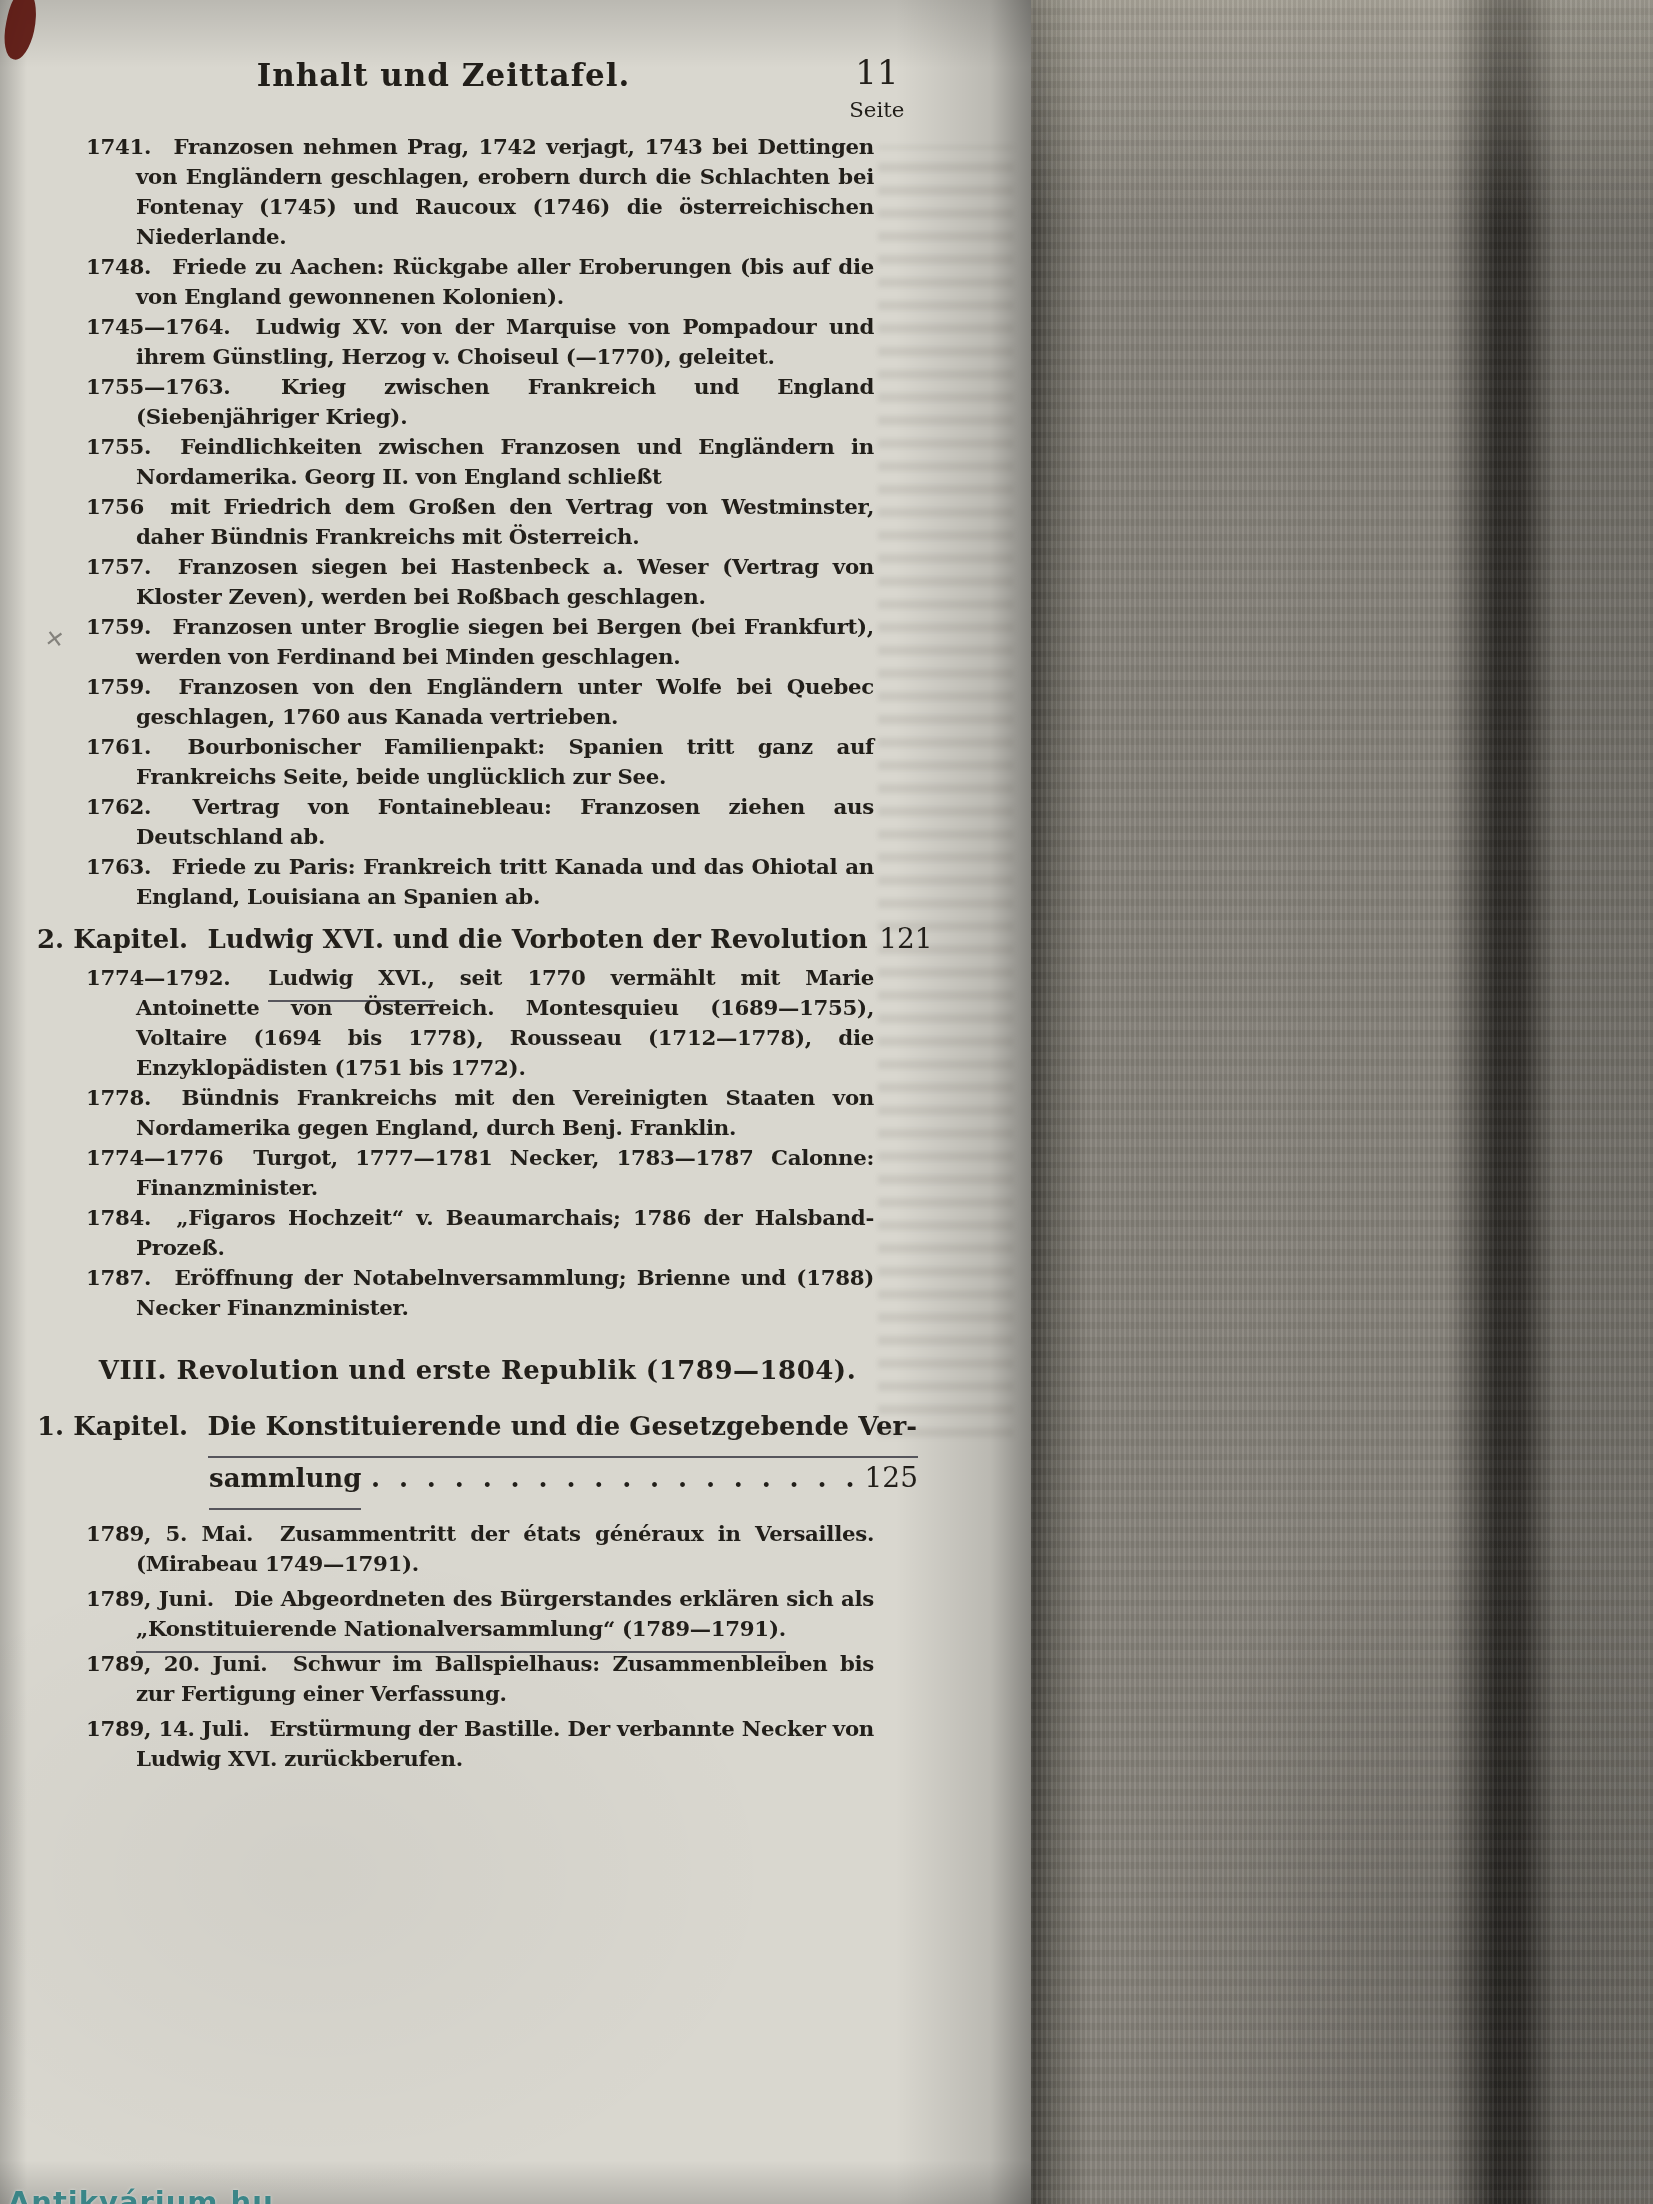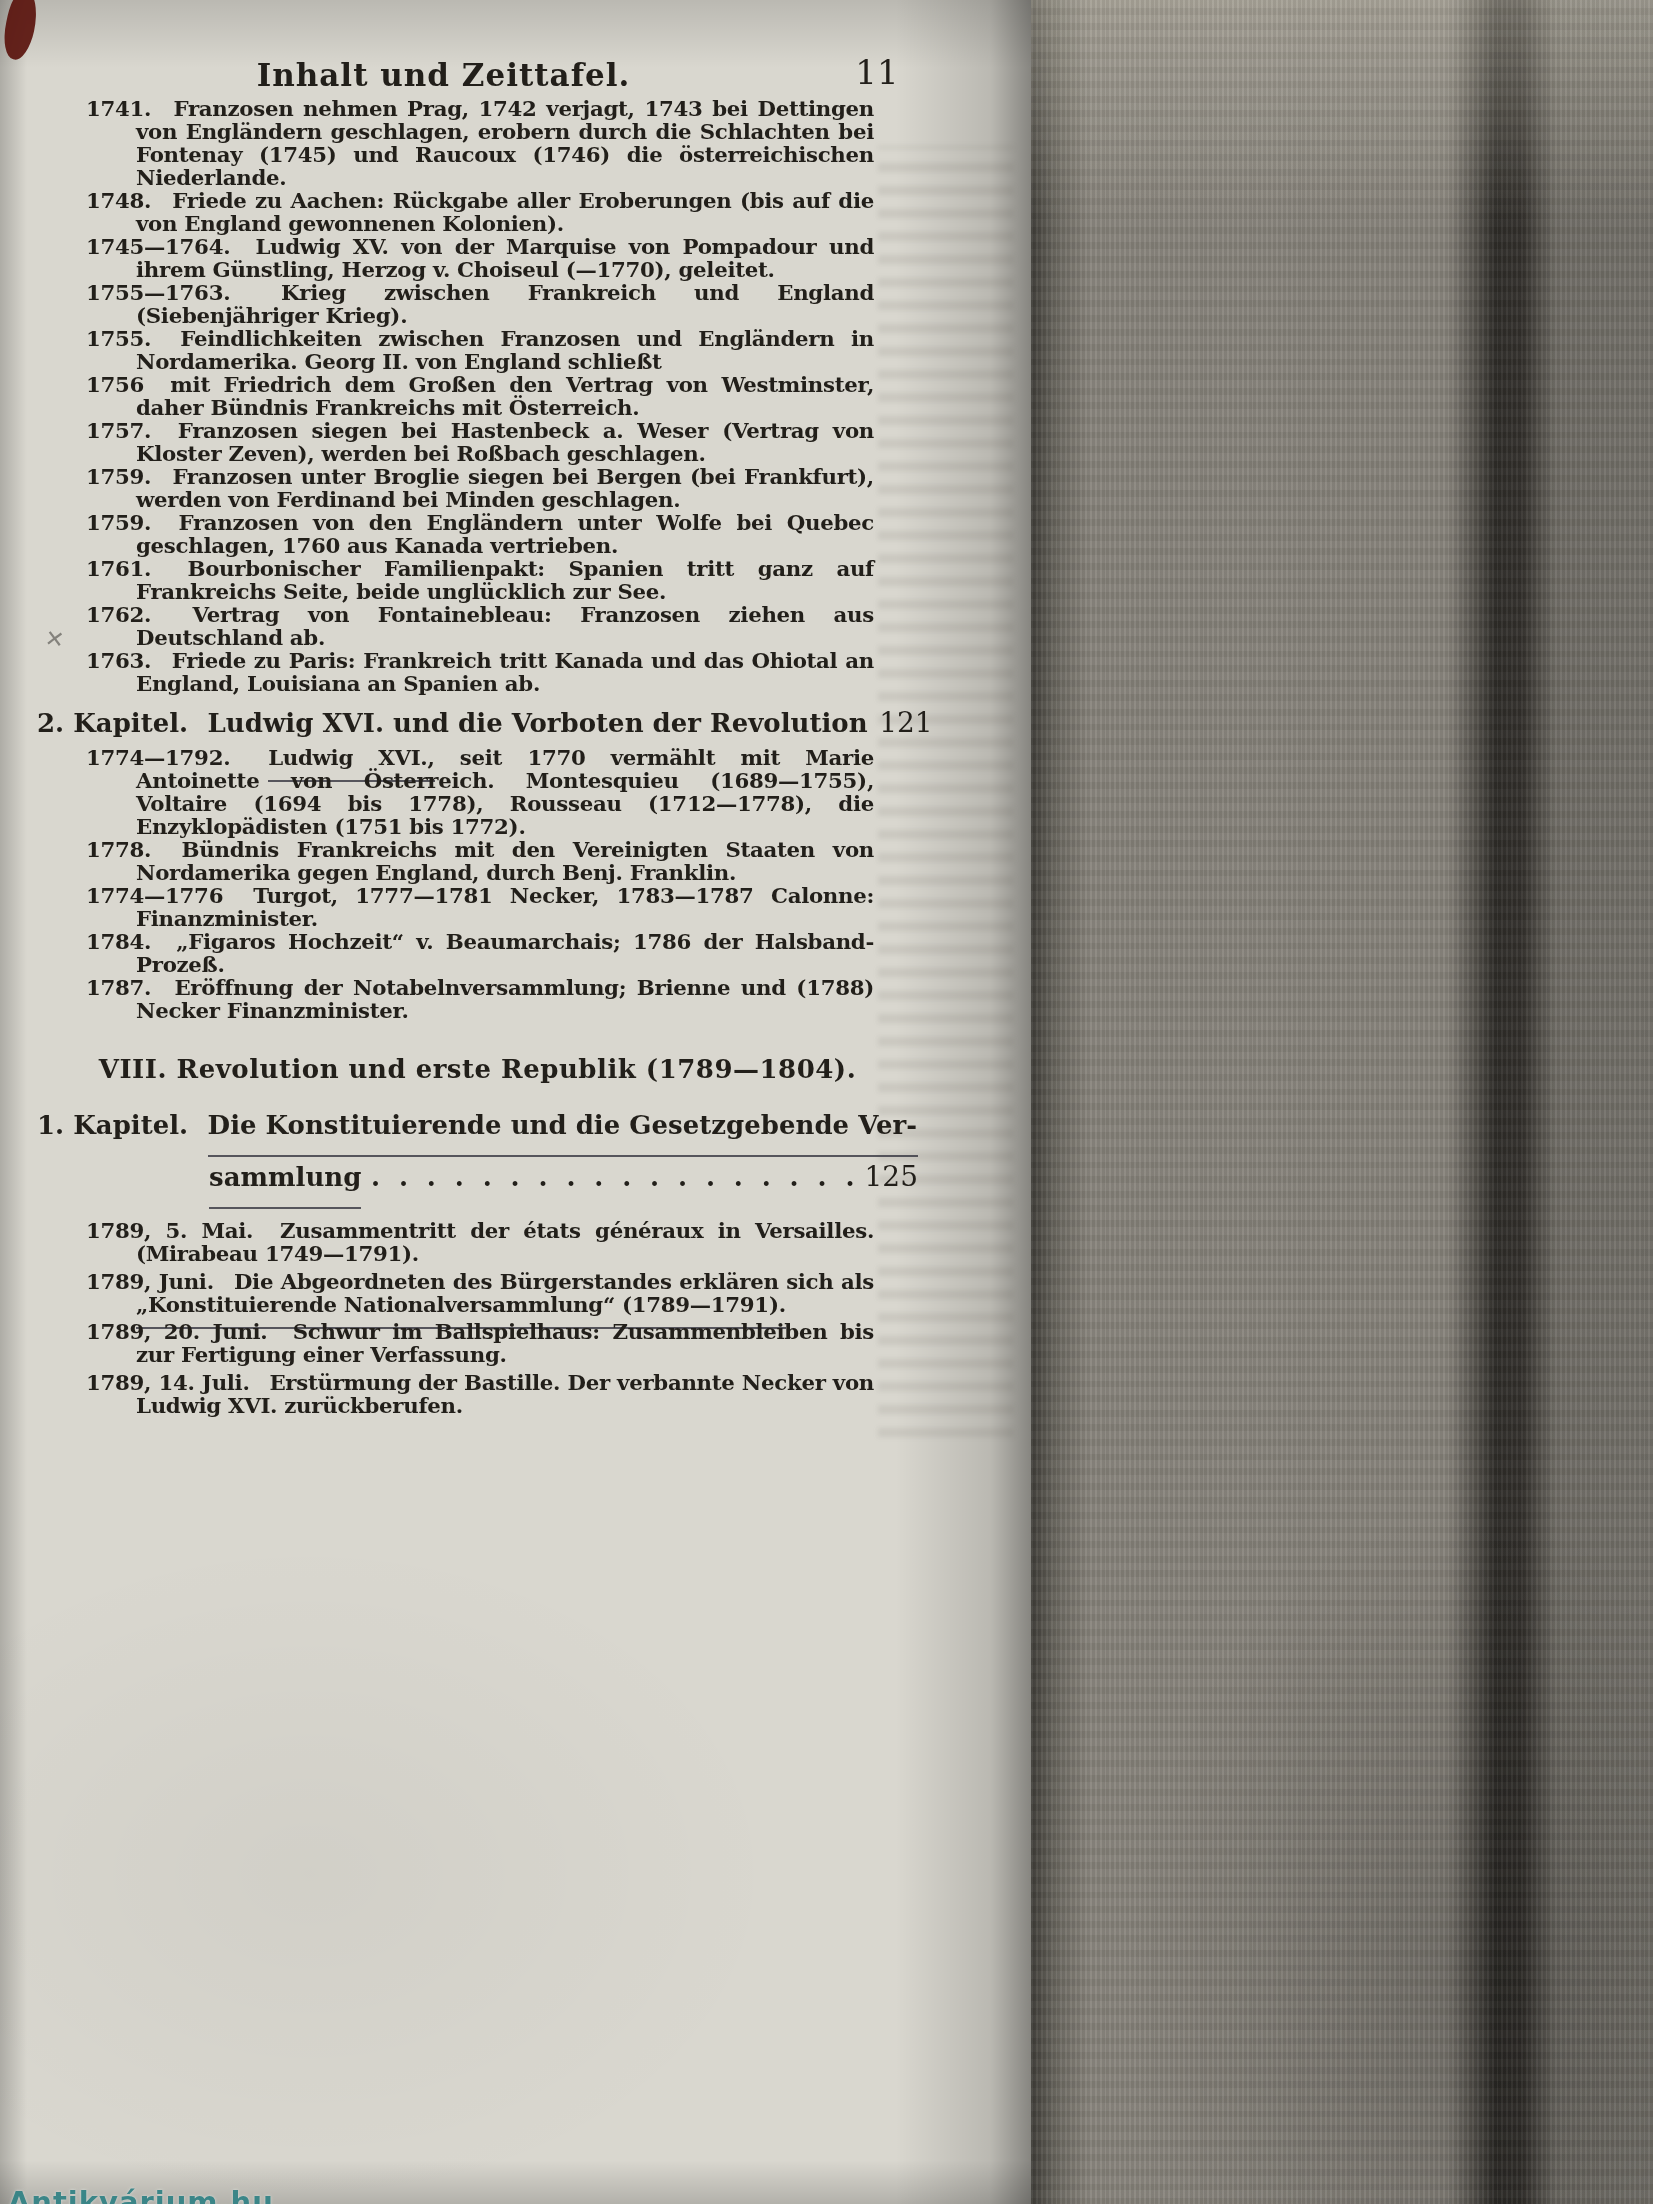--- a/index.html
+++ b/index.html
@@ -89,21 +89,21 @@
   .seite {
     text-align: right; padding-right: 13.6px;
     font-size: 21.3px; font-weight: normal; line-height: 25px;
     margin-bottom: 9.7px;
   }
 
   .entry {
     margin: 0;
     padding-left: 99px; padding-right: 44px;
     text-indent: -50px;
-    font-size: 21.3px; line-height: 23px;
+    font-size: 21.3px; line-height: 30px;
     font-weight: bold; letter-spacing: -0.3px;
     text-align: justify;
   }
   .spaced .entry { margin-top: 4.9px; }
   .yr { margin-right: 12.6px; }
 
   .chapter-row {
     display: flex; align-items: baseline; white-space: nowrap;
     font-size: 26px; font-weight: bold; line-height: 35px;
     margin: 9.7px 0 5.8px 0;
@@ -139,20 +139,21 @@
   <div class="red-mark"></div>
   <div class="ghost"></div>
   <div class="pencil-x">✕</div>
 
   <div class="content">
 
     <div class="header">
       <div class="h-title">Inhalt und Zeittafel.</div>
       <div class="h-num">11</div>
     </div>
+    <div class="seite">Seite</div>
 
     <div class="tl">
 
         <p class="entry"><span class="yr">1741.</span> <span></span> <span class="u-pencil"></span> <span>Franzosen nehmen Prag, 1742 verjagt, 1743 bei Dettingen von Engländern geschlagen, erobern durch die Schlachten bei Fontenay (1745) und Raucoux (1746) die österreichischen Niederlande.</span></p>
 
         <p class="entry"><span class="yr">1748.</span> <span></span> <span class="u-pencil"></span> <span>Friede zu Aachen: Rückgabe aller Eroberungen (bis auf die von England gewonnenen Kolonien).</span></p>
 
         <p class="entry"><span class="yr">1745—1764.</span> <span></span> <span class="u-pencil"></span> <span>Ludwig XV. von der Marquise von Pompadour und ihrem Günstling, Herzog v. Choiseul (—1770), geleitet.</span></p>
 
         <p class="entry"><span class="yr">1755—1763.</span> <span></span> <span class="u-pencil"></span> <span>Krieg zwischen Frankreich und England (Siebenjähriger Krieg).</span></p>

